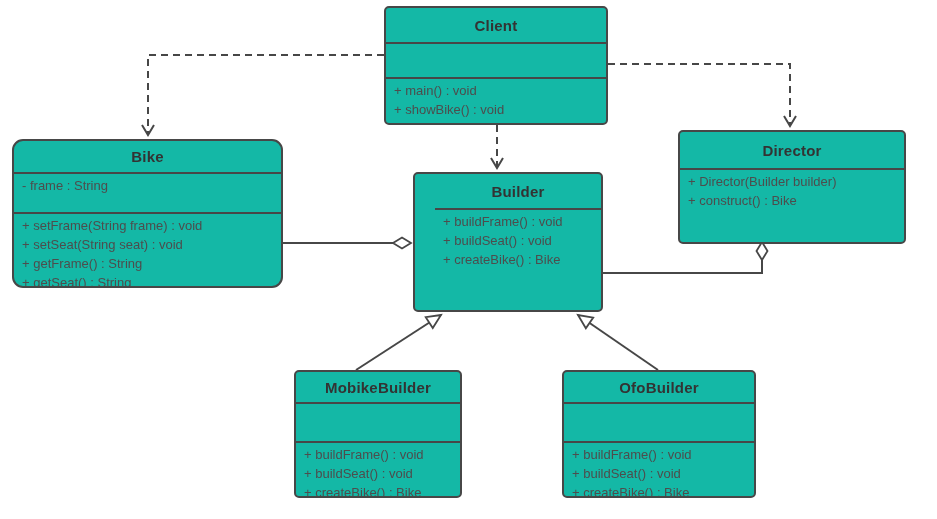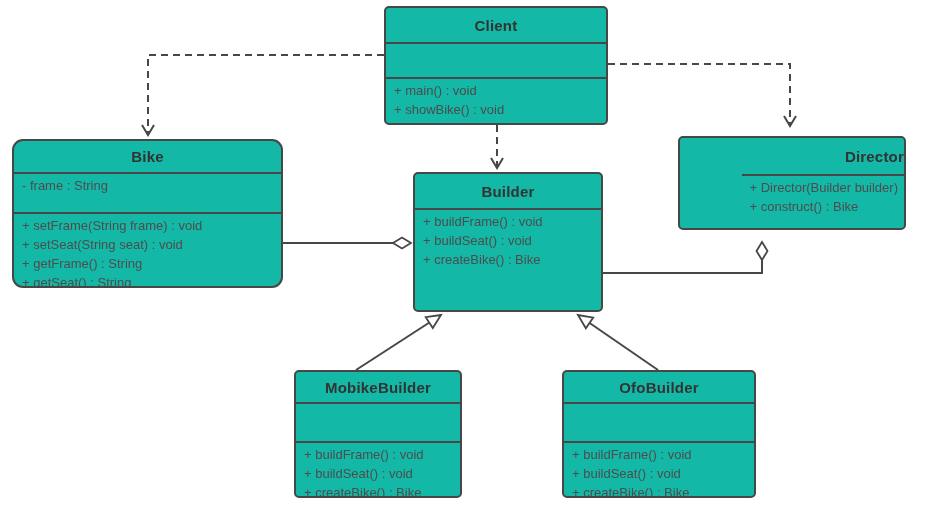--- a/index.html
+++ b/index.html
@@ -110,30 +110,30 @@
       <div class="member">- frame : String</div>
     </div>
     <div class="compartment methods">
       <div class="member">+ setFrame(String frame) : void</div>
       <div class="member">+ setSeat(String seat) : void</div>
       <div class="member">+ getFrame() : String</div>
       <div class="member">+ getSeat() : String</div>
     </div>
   </div>
 
-  <div class="uml-class" style="left:413px; top:172px; width:190px; height:140px;">
+  <div class="uml-class" style="left:413px; top:172px; width:190px; height:140px;padding-left:20px;">
     <div class="compartment title" style="height:34px">Builder</div>
     <div class="compartment methods">
       <div class="member">+ buildFrame() : void</div>
       <div class="member">+ buildSeat() : void</div>
       <div class="member">+ createBike() : Bike</div>
     </div>
   </div>
 
-  <div class="uml-class" style="left:678px; top:136px; width:228px; height:94px;align-items:flex-end;">
+  <div class="uml-class" style="left:678px; top:130px; width:228px; height:114px;">
     <div class="compartment title" style="height:36px">Director</div>
     <div class="compartment methods">
       <div class="member">+ Director(Builder builder)</div>
       <div class="member">+ construct() : Bike</div>
     </div>
   </div>
 
   <div class="uml-class" style="left:250px; top:370px; width:168px; height:128px;margin-left:44px;">
     <div class="compartment title" style="height:30px">MobikeBuilder</div>
     <div class="compartment attrs" style="height:39px"></div>

